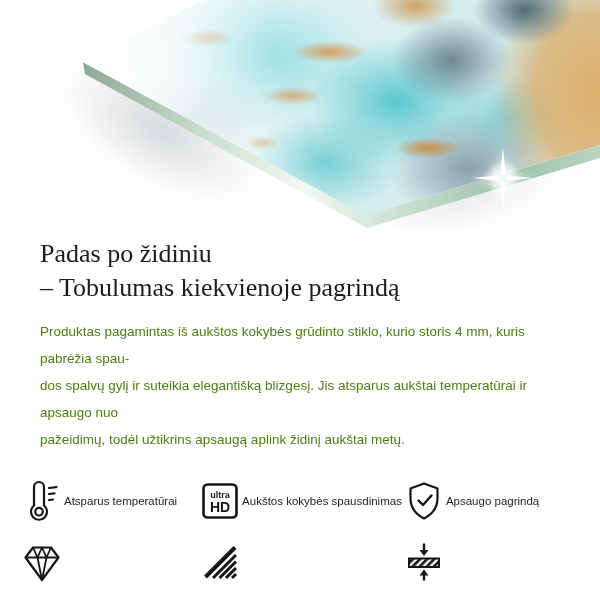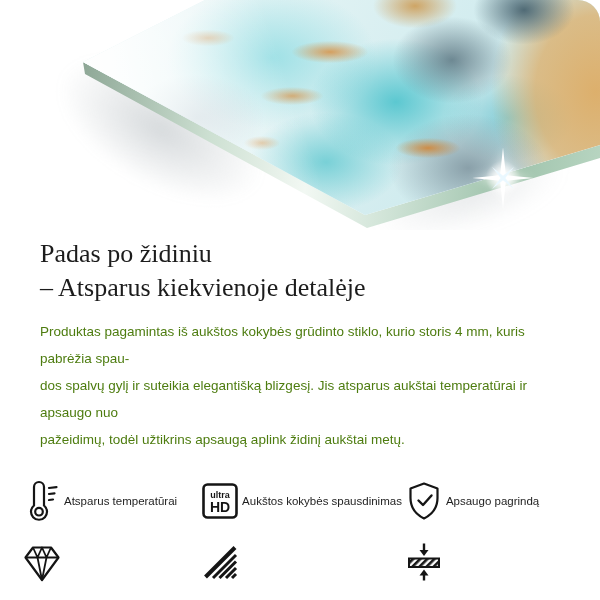--- a/index.html
+++ b/index.html
@@ -1,18 +1,18 @@
 <!DOCTYPE html>
 <html><head>
 <meta charset="utf-8">
 <style>
   html,body{margin:0;padding:0;background:#ffffff;}
   .page{
     position:relative;width:600px;height:600px;background:#ffffff;overflow:hidden;
-    font-family:"Liberation Sans",sans-serif;color:#1e1e1e;border-radius:22px;
+    font-family:"Liberation Sans",sans-serif;color:#1e1e1e;
   }
   
   .hero{position:relative;width:600px;height:230px;overflow:hidden;background:#ffffff;}
   .soft-shadow-left{
     position:absolute;left:6px;top:52px;width:310px;height:155px;
     background:radial-gradient(closest-side,rgba(128,140,147,.32),rgba(128,140,147,0) 72%);
     transform:rotate(29deg);filter:blur(6px);
   }
   .soft-shadow-right{
     position:absolute;left:330px;top:148px;width:280px;height:95px;
@@ -84,21 +84,21 @@
       </defs>
       <circle cx="30" cy="30" r="16" fill="url(#glow)"></circle>
       <path d="M30 2 L32.6 27.4 L58 30 L32.6 32.6 L30 58 L27.4 32.6 L2 30 L27.4 27.4 Z" fill="#ffffff"></path>
       <path d="M30 16 L31.5 28.5 L44 30 L31.5 31.5 L30 44 L28.5 31.5 L16 30 L28.5 28.5 Z" fill="#eaf8ff" transform="rotate(45 30 30)"></path>
     </svg>
   </div>
 
   <div class="content">
     <h1 class="title">
       <span>Padas po židiniu</span><br>
-      <span>– Atsparus kiekvienoje detalėje</span>
+      <span>– Tobulumas kiekvienoje pagrindą</span>
     </h1>
     <div class="desc">
       <div>Produktas pagamintas iš aukštos kokybės grūdinto stiklo, kurio storis 4 mm, kuris pabrėžia spau-</div>
       <div>dos spalvų gylį ir suteikia elegantišką blizgesį. Jis atsparus aukštai temperatūrai ir apsaugo nuo</div>
       <div>pažeidimų, todėl užtikrins apsaugą aplink židinį aukštai metų.</div>
     </div>
   </div>
 
   <div class="features">
 

